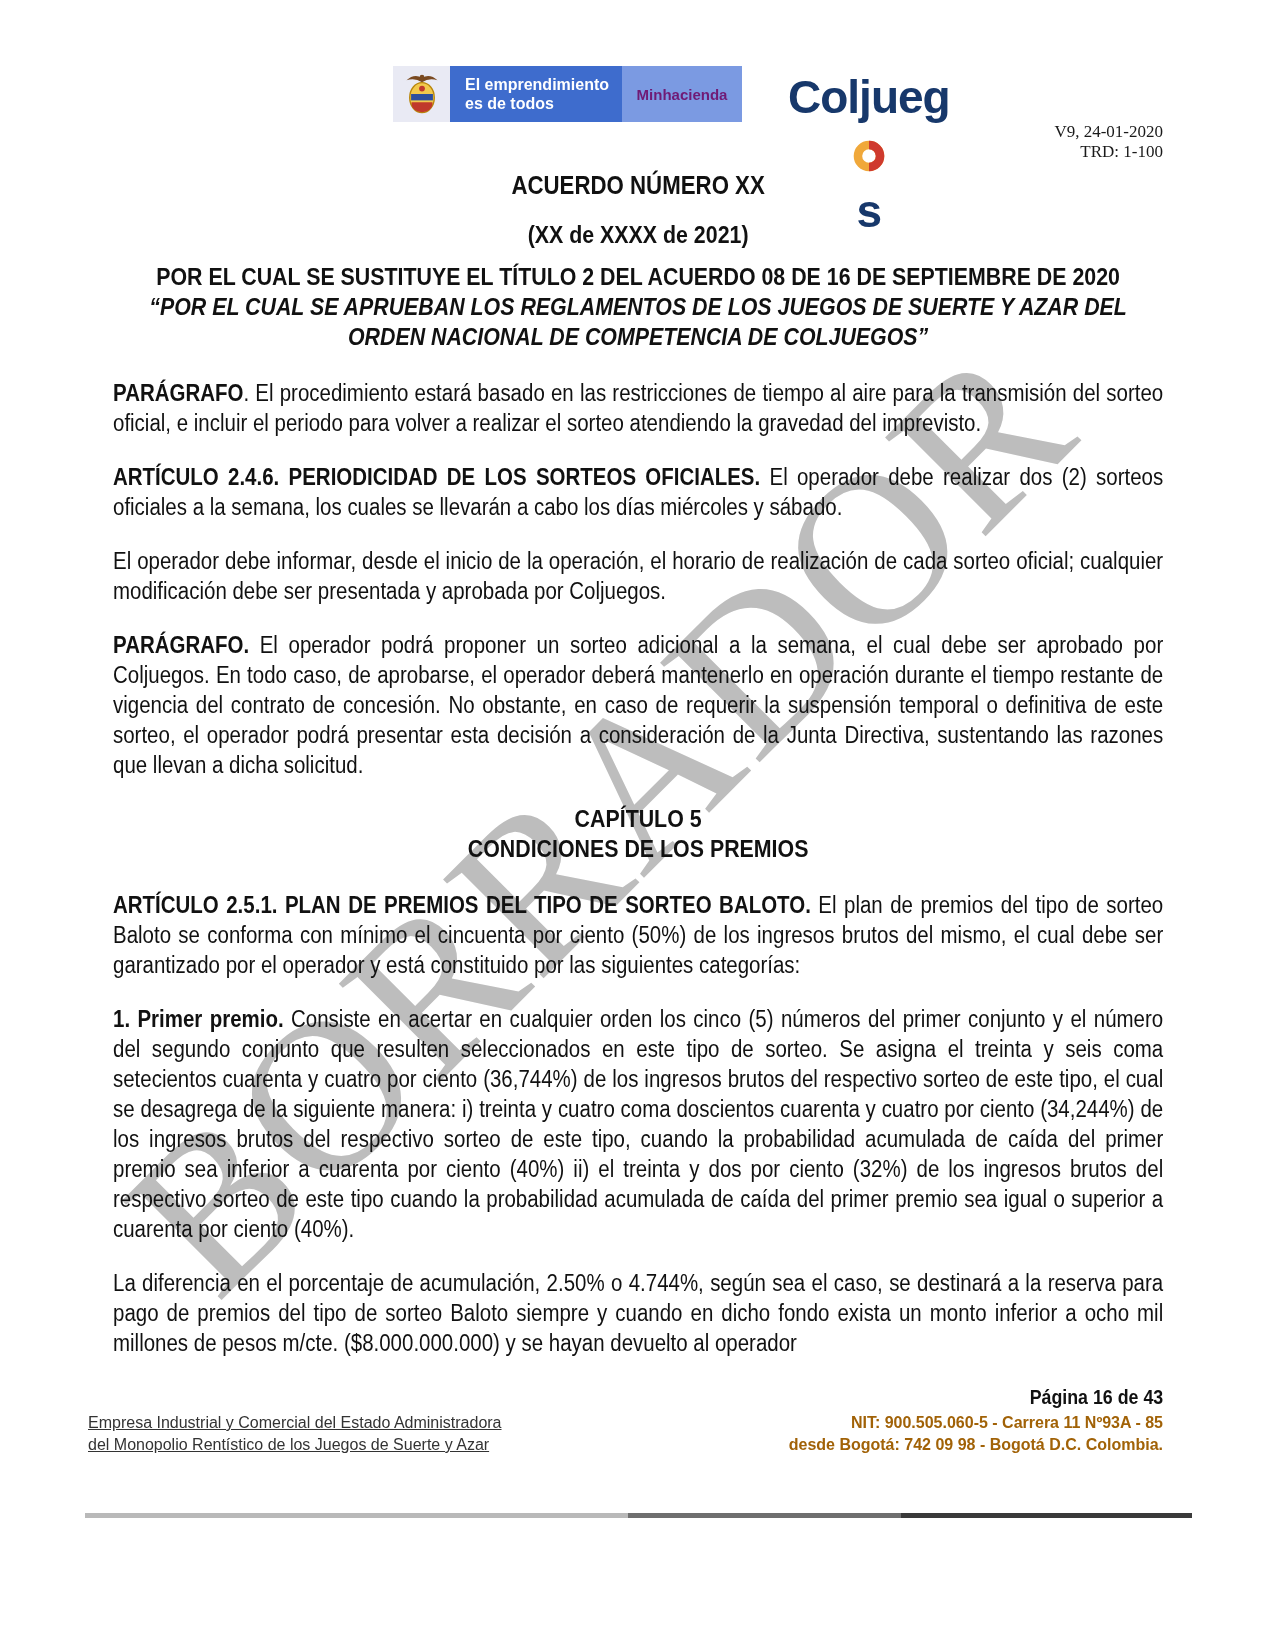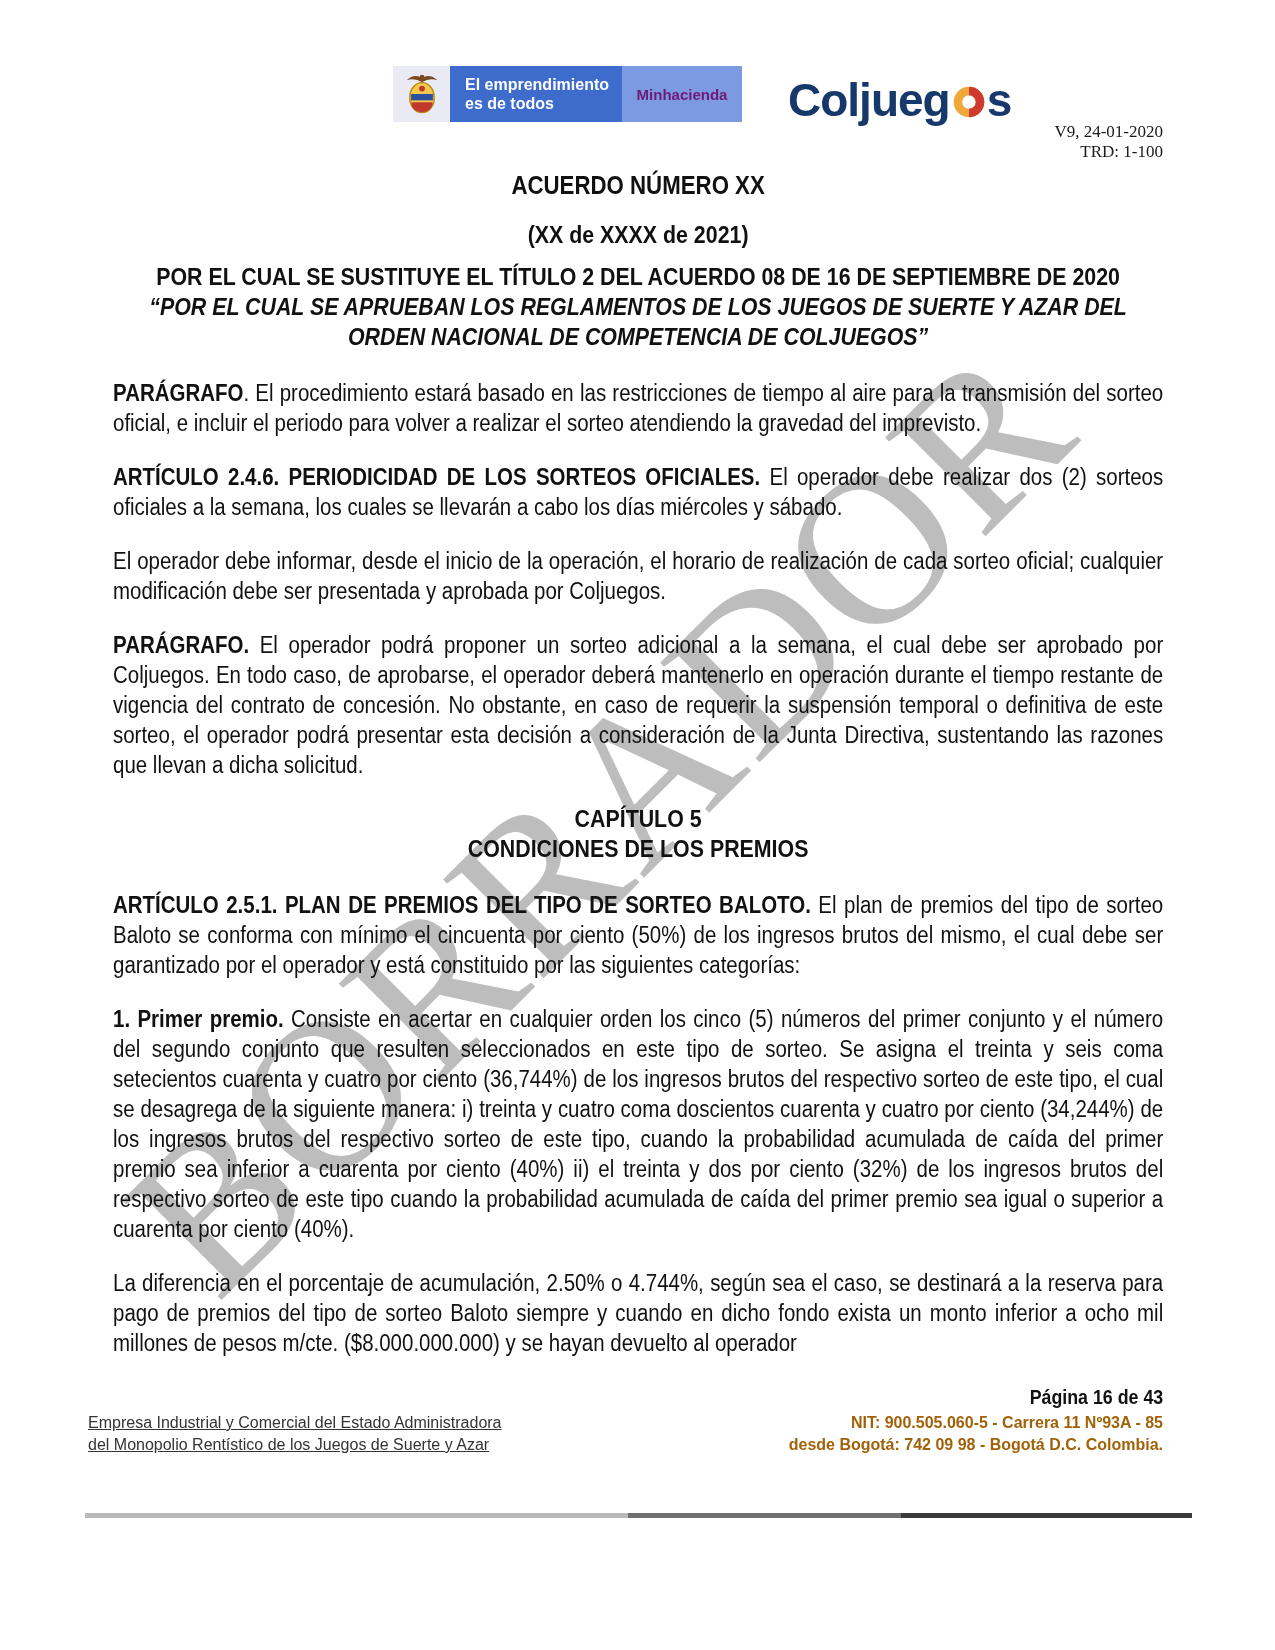--- a/index.html
+++ b/index.html
@@ -25,21 +25,21 @@
     justify-content:center; padding-left:15px; box-sizing:border-box;
     font-weight:bold; font-size:16px; line-height:19px;
   }
   .ministry-box {
     width:120px; background:#7b9ae2; color:#701a75; display:flex; align-items:center;
     justify-content:center; font-weight:bold; font-size:15px;
   }
   .coljuegos {
     position:absolute; left:788px; top:70px; z-index:2;
     font-size:46px; font-weight:bold; color:#17386b; letter-spacing:-1px;
-    display:flex; align-items:center;
+    display:flex; align-items:center;flex-direction:column;
   }
   .coljuegos .o-icon { display:inline-block; margin:6px 1px 0 2px; }
   .version {
     position:absolute; right:112px; top:122px; z-index:2; text-align:right;
     font-family:"Liberation Serif", serif; font-size:17px; line-height:20px; color:#1a1a1a;
   }
 
   
   .content {
     position:absolute; left:113px; top:170px; width:1180px;

